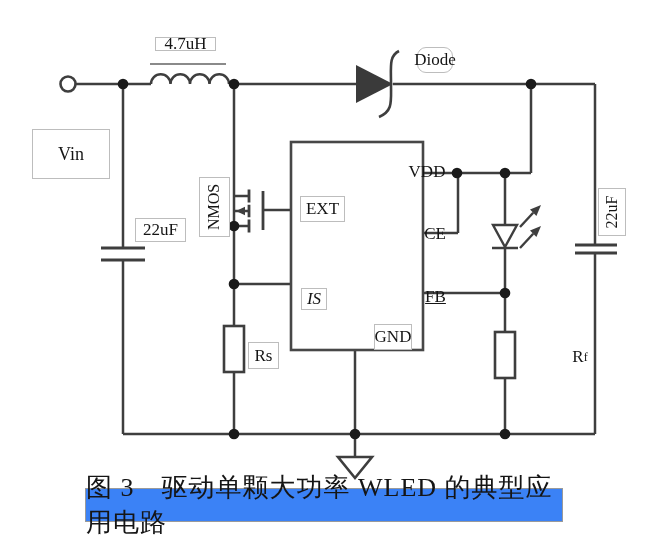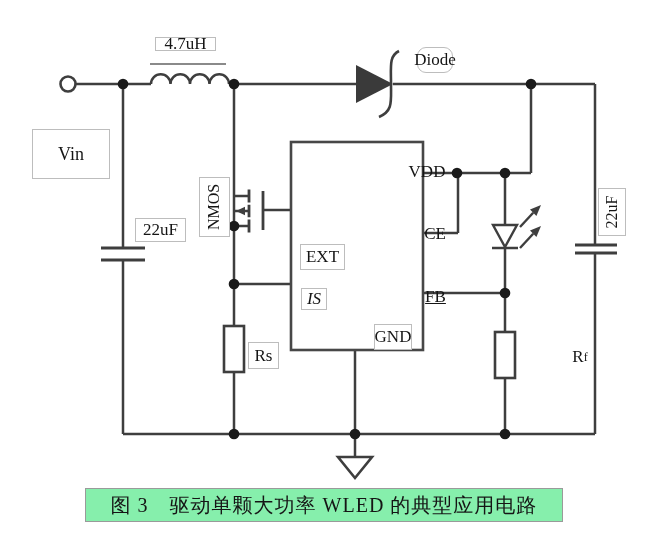--- a/index.html
+++ b/index.html
@@ -15,23 +15,23 @@
     white-space:nowrap;
   }
   .plain{
     position:absolute;display:flex;align-items:center;justify-content:center;
     font-size:17px;box-sizing:border-box;white-space:nowrap;background:transparent;border:none;margin-left:36px;
   }
   .rot span{transform:rotate(-90deg);white-space:nowrap;display:block;}
   .vin{flex-direction:column;font-size:18px;}
   sub{font-size:12px;}
   .caption{
-    position:absolute;border:1px solid #9a9a9a;background:#86efac;
+    position:absolute;border:1px solid #9a9a9a;background:#3b82f6;
     display:flex;align-items:center;justify-content:center;
-    font-size:20px;letter-spacing:1px;box-sizing:border-box;
+    font-size:26px;letter-spacing:1px;box-sizing:border-box;
   }
 </style>
 </head>
 <body>
 
 <div id="stage">
 
   <svg id="wires" width="659" height="542" viewBox="0 0 659 542">
 
     <circle cx="68" cy="84" r="7.5" fill="#ffffff" stroke="#3e3e3e" stroke-width="2.6"></circle>
@@ -108,21 +108,21 @@
   <div class="lbl rot" style="left:199px;top:177px;width:31px;height:60px;font-size:16px;">
     <span>NMOS</span>
   </div>
 
   <div class="lbl" style="left:135px;top:218px;width:51px;height:24px;">22uF</div>
 
   <div class="lbl rot" style="left:598px;top:188px;width:28px;height:48px;font-size:16px;">
     <span>22uF</span>
   </div>
 
-  <div class="lbl" style="left:300px;top:196px;width:45px;height:26px;margin-top:48px;">EXT</div>
+  <div class="lbl" style="left:300px;top:196px;width:45px;height:26px;">EXT</div>
 
   <div class="lbl" style="left:301px;top:288px;width:26px;height:22px;font-style:italic;">IS</div>
 
   <div class="lbl" style="left:330px;top:324px;width:38px;height:26px;margin-left:44px;">GND</div>
 
   <div class="plain" style="left:370px;top:162px;width:42px;height:20px;">VDD</div>
 
   <div class="plain" style="left:386px;top:224px;width:26px;height:20px;">CE</div>
 
   <div class="plain" style="left:387px;top:287px;width:25px;height:20px;text-decoration:underline;">FB</div>

